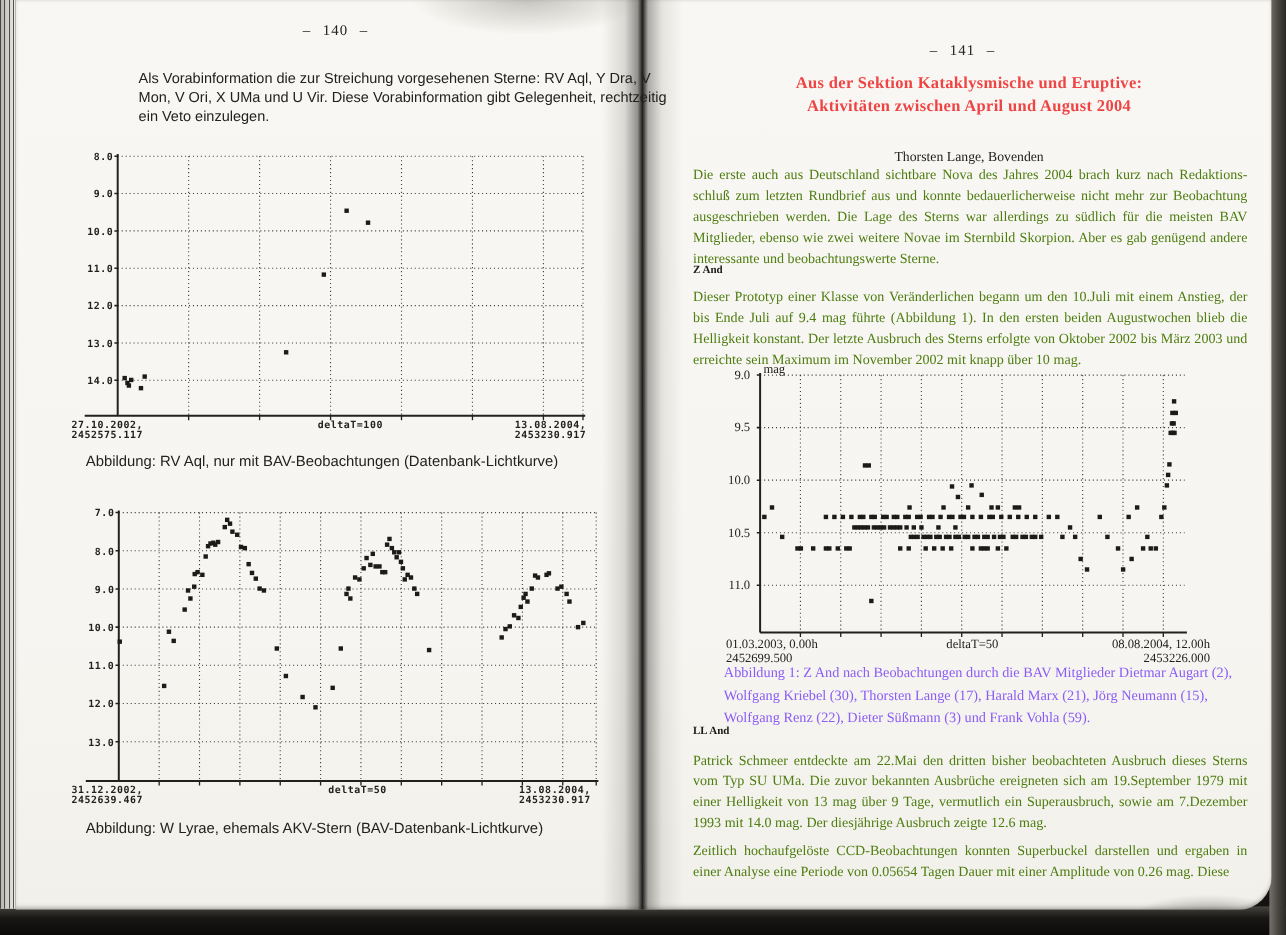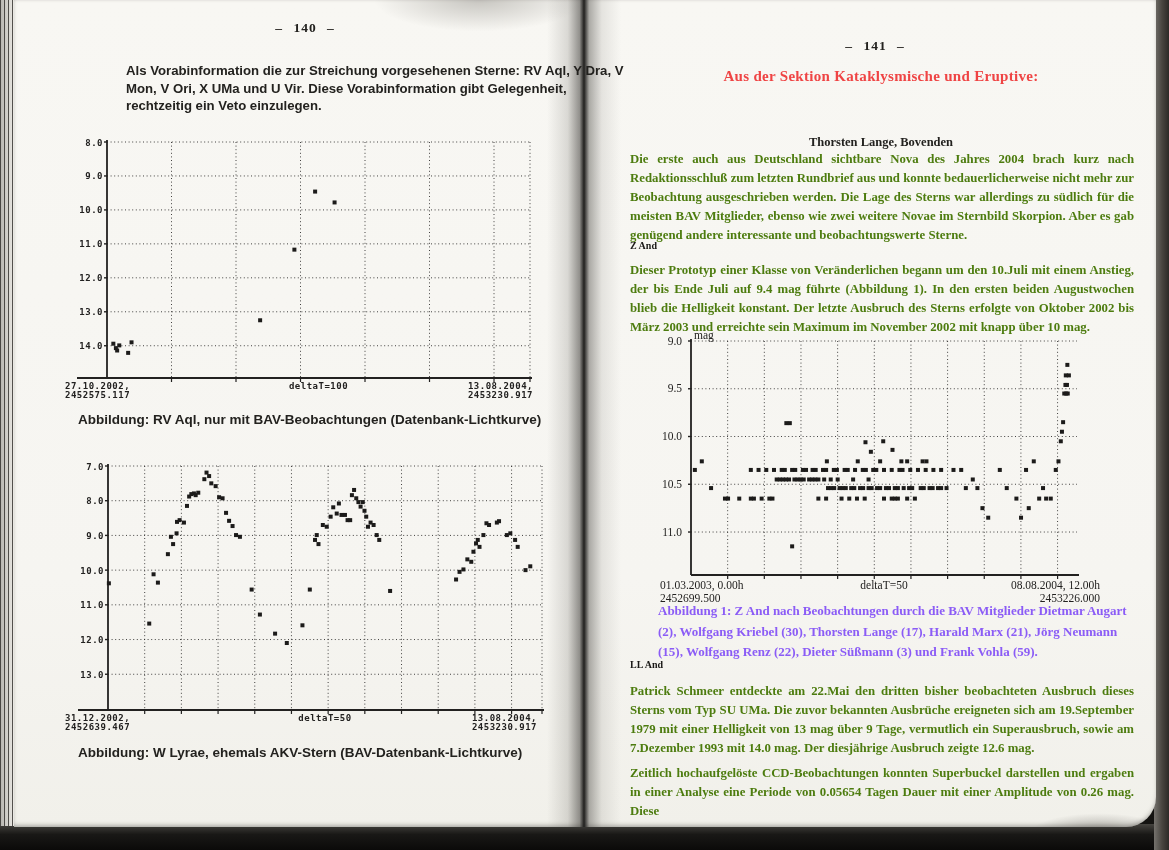--- a/index.html
+++ b/index.html
@@ -20,21 +20,21 @@
   .edge-left{position:absolute;left:0;top:0;width:14px;height:826px;
     background-color:#e8e7e2;
     background-image:
       repeating-linear-gradient(90deg, rgba(45,43,40,.8) 0 1px, rgba(0,0,0,0) 1px 4px),
       linear-gradient(90deg,#b5b3ae 0,#eceae5 100%);}
   .gutter{position:absolute;left:547px;top:0;width:74px;height:827px;
     background:linear-gradient(90deg, rgba(110,108,102,0) 0%, rgba(110,108,102,.22) 28%,
       rgba(62,60,56,.55) 44%, #201f1d 50%, rgba(95,93,88,.5) 57%,
       rgba(150,148,142,.2) 74%, rgba(255,255,255,0) 100%);}
   
-  .abs{position:absolute;font-weight:bold;}
+  .abs{position:absolute;}
   .sans{font-family:"Liberation Sans",sans-serif;}
   .pageno{font-size:13.5px;letter-spacing:1px;word-spacing:6px;text-align:center;color:#23221f;}
   .lp-intro{font-size:13.2px;line-height:17.6px;color:#23221f;}
   .lp-caption{font-size:13.5px;color:#23221f;white-space:nowrap;}
   .rp-title{font-size:15px;font-weight:bold;text-align:center;line-height:21px;
             letter-spacing:.3px;color:#ef4444;}
   .rp-author{font-size:12.5px;text-align:center;color:#23221f;}
   .rp-para{font-size:12.8px;line-height:18.9px;text-align:justify;color:#4d7c0f;
            hyphens:manual;}
   .rp-head{font-size:10px;font-weight:bold;color:#191816;}
@@ -257,20 +257,21 @@
       </div>
 
     <div class="abs sans lp-caption" style="left:78px;top:745px;">Abbildung: W Lyrae, ehemals AKV-Stern  (BAV-Datenbank-Lichtkurve)</div>
   </section>
 
   <section>
     <div class="abs pageno" style="left:620px;top:38px;width:510px;">– 141 –</div>
 
     <div class="abs rp-title" style="left:628px;top:66px;width:506px;">
       <div>Aus der Sektion Kataklysmische und Eruptive:</div>
+      <div>Aktivitäten zwischen April und August 2004</div>
     </div>
 
     <div class="abs rp-author" style="left:628px;top:122px;width:506px;margin-top:13px;">Thorsten Lange, Bovenden</div>
 
     <div class="abs rp-para" style="left:630px;top:150px;width:504px;">Die erste auch aus Deutschland sichtbare Nova des Jahres 2004 brach kurz nach Redaktions­schluß zum letzten Rundbrief aus und konnte bedauerlicherweise nicht mehr zur Beobachtung ausgeschrieben werden. Die Lage des Sterns war allerdings zu südlich für die meisten BAV Mitglieder, ebenso wie zwei weitere Novae im Sternbild Skorpion. Aber es gab genügend andere interessante und beobachtungswerte Sterne.</div>
 
     <div class="abs rp-head" style="left:630px;top:240px;">Z And</div>
 
     <div class="abs rp-para" style="left:630px;top:261px;width:504px;">Dieser Prototyp einer Klasse von Veränderlichen begann um den 10.Juli mit einem Anstieg, der bis Ende Juli auf 9.4 mag führte (Abbildung 1). In den ersten beiden Augustwochen blieb die Helligkeit konstant. Der letzte Ausbruch des Sterns erfolgte von Oktober 2002 bis März 2003 und erreichte sein Maximum im November 2002 mit knapp über 10 mag.</div>
 

